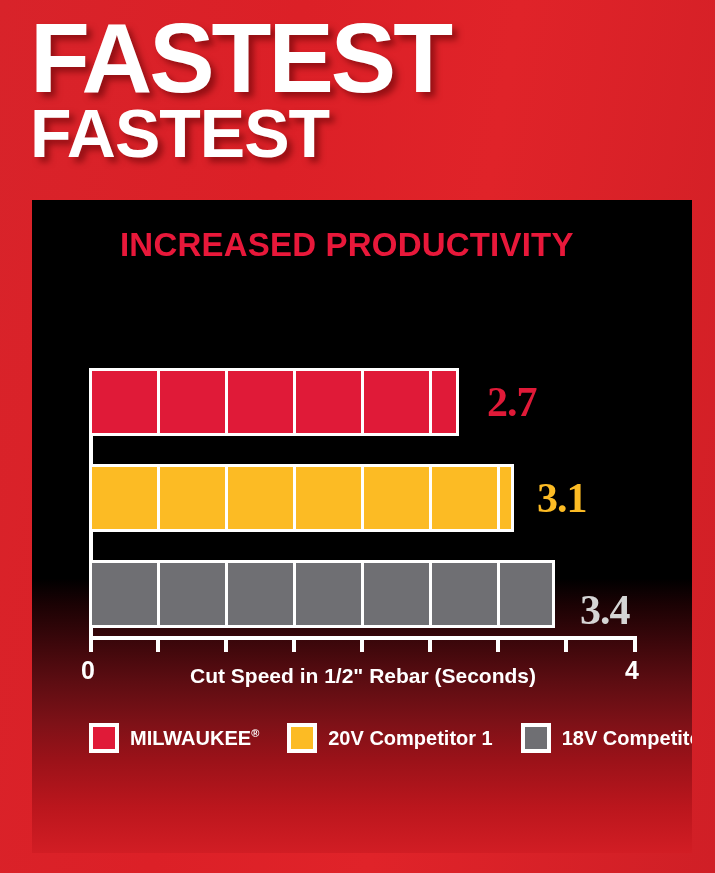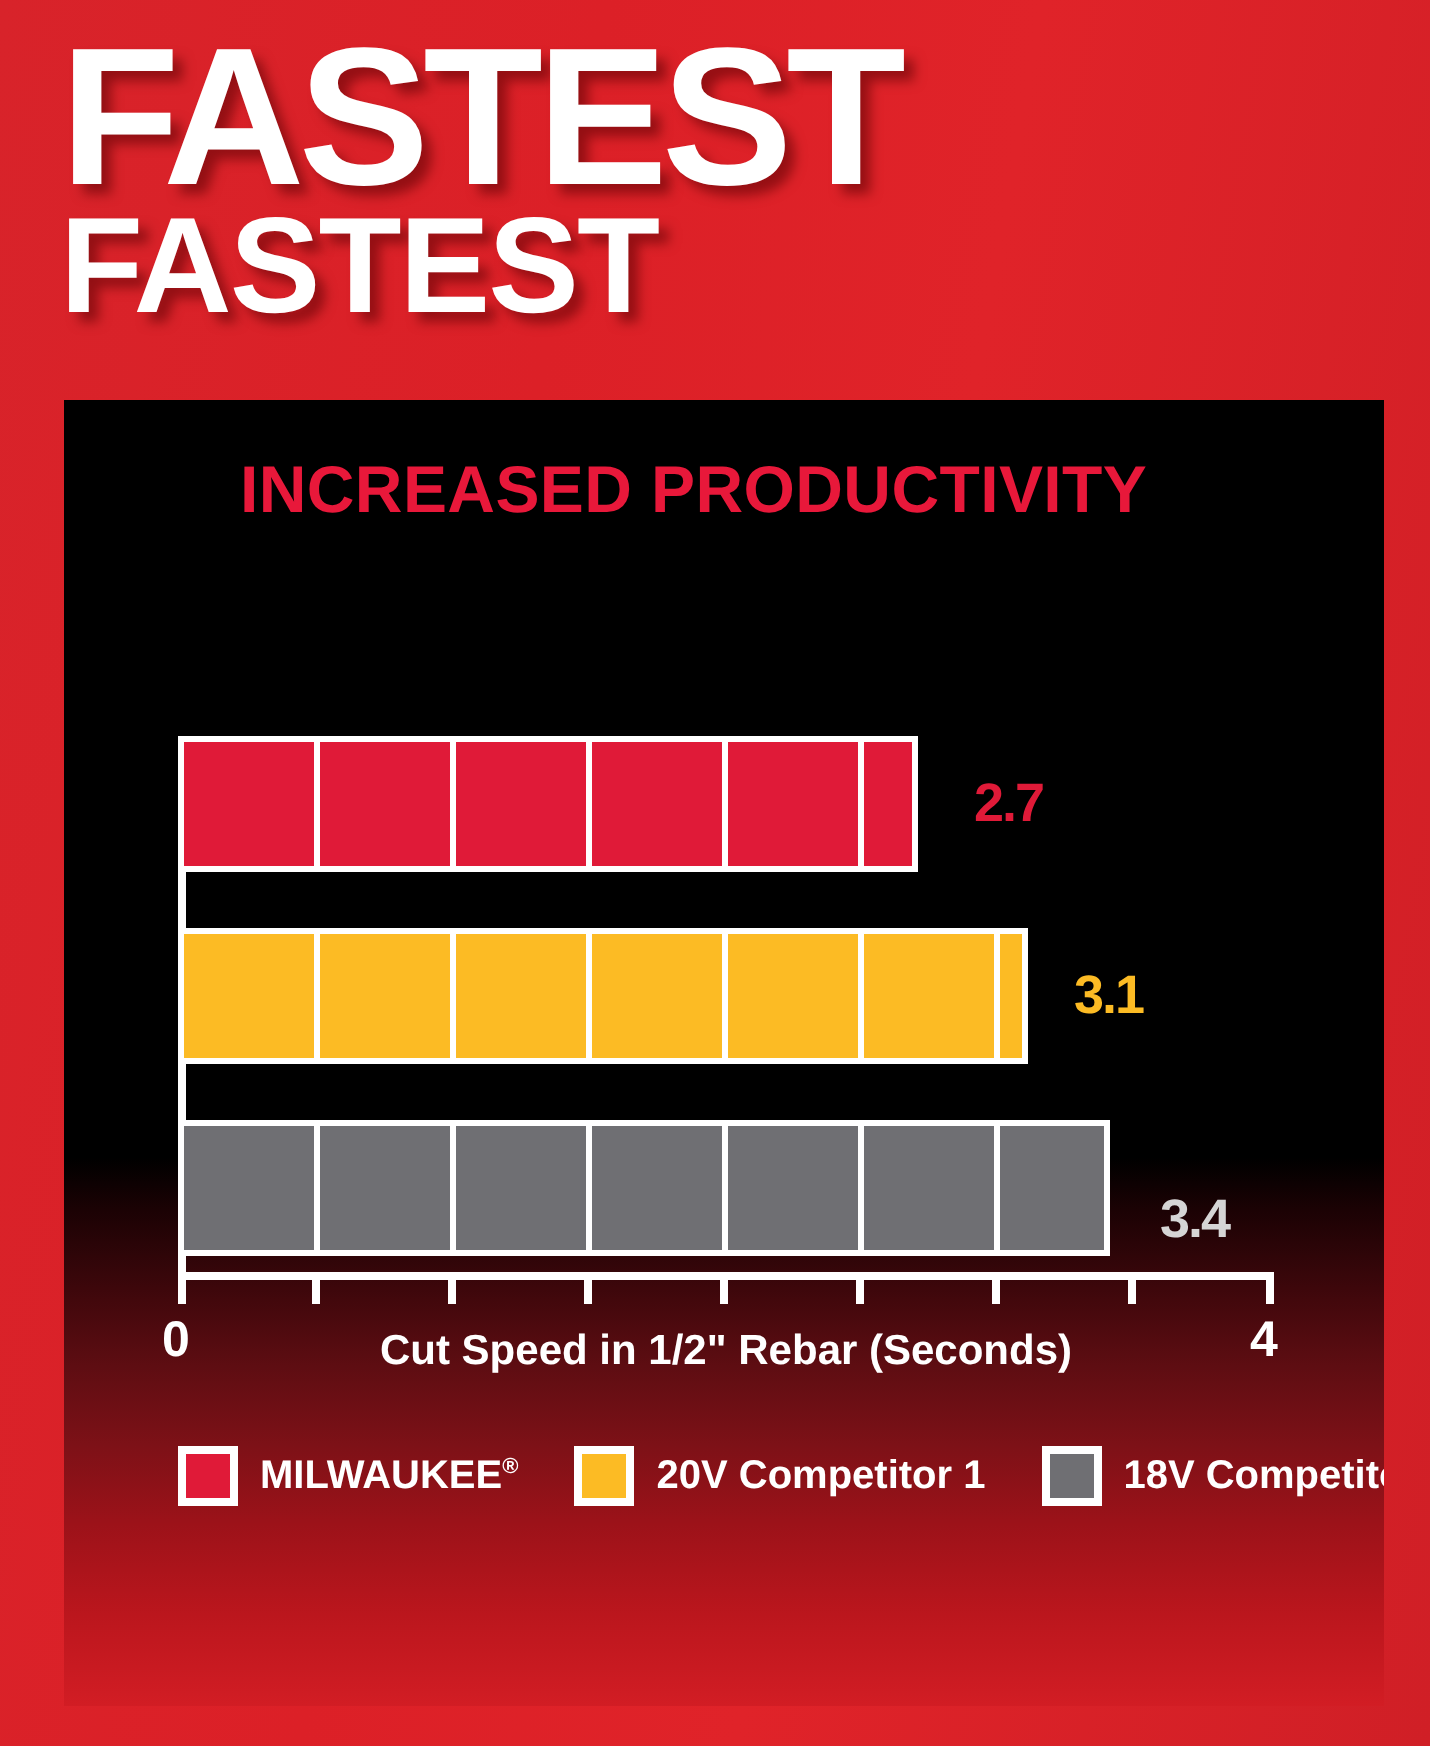--- a/index.html
+++ b/index.html
@@ -135,25 +135,25 @@
   .bar .seg:last-child { border-right: none; }
 
   .bar-red    { background: #e01a38; }
   .bar-yellow { background: #fcbb24; }
   .bar-gray   { background: #6f6f73; }
 
   .bar-value {
     position: absolute;
     top: 50%;
     transform: translateY(-50%);
-    font-size: 27px;
+    font-size: 42px;
     font-weight: bold;
     letter-spacing: -1px;
     white-space: nowrap;
-    font-family: Liberation Sans, sans-serif;
+    font-family: Liberation Serif, serif;
   }
   .val-red    { color: #e01a38; }
   .val-yellow { color: #fcbb24; text-align: center; }
   .val-gray   { color: #d5d5d5; margin-top: 16px; }
 
   
   .x-axis {
     position: absolute;
     left: 0;
     top: 268px;

